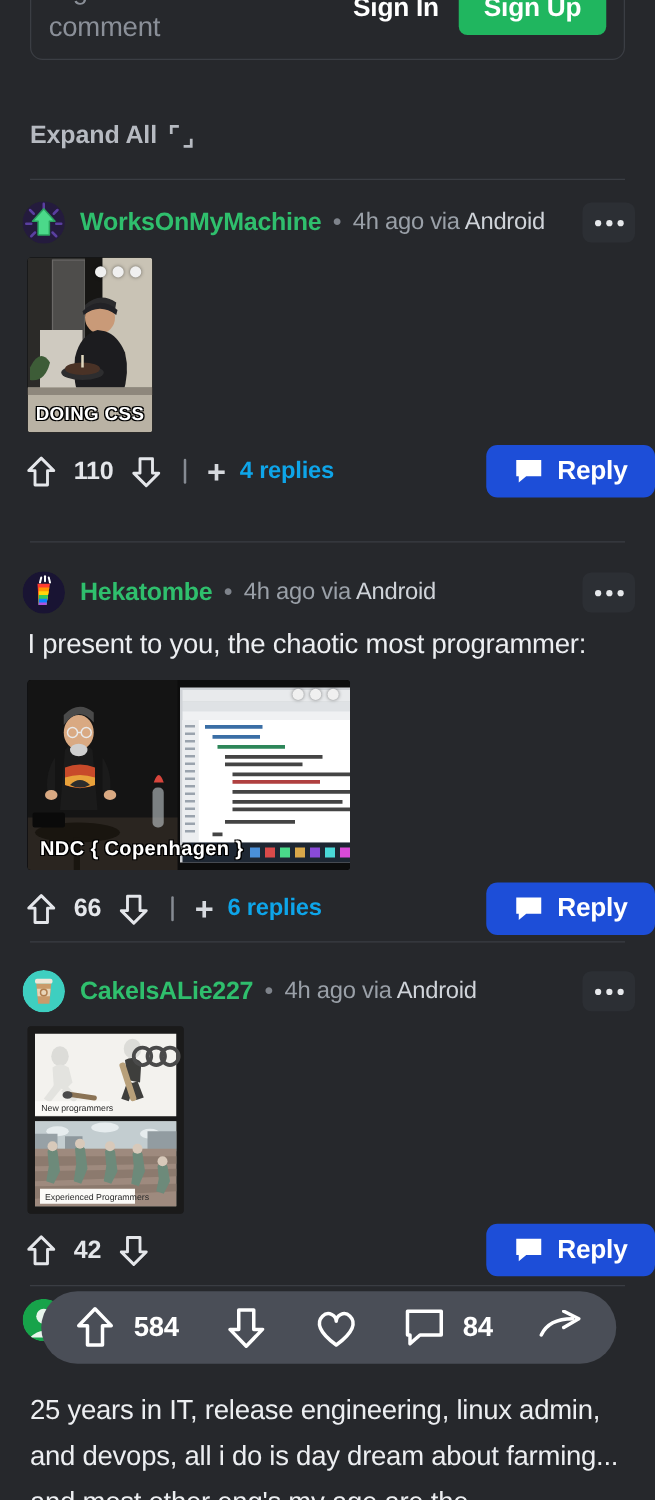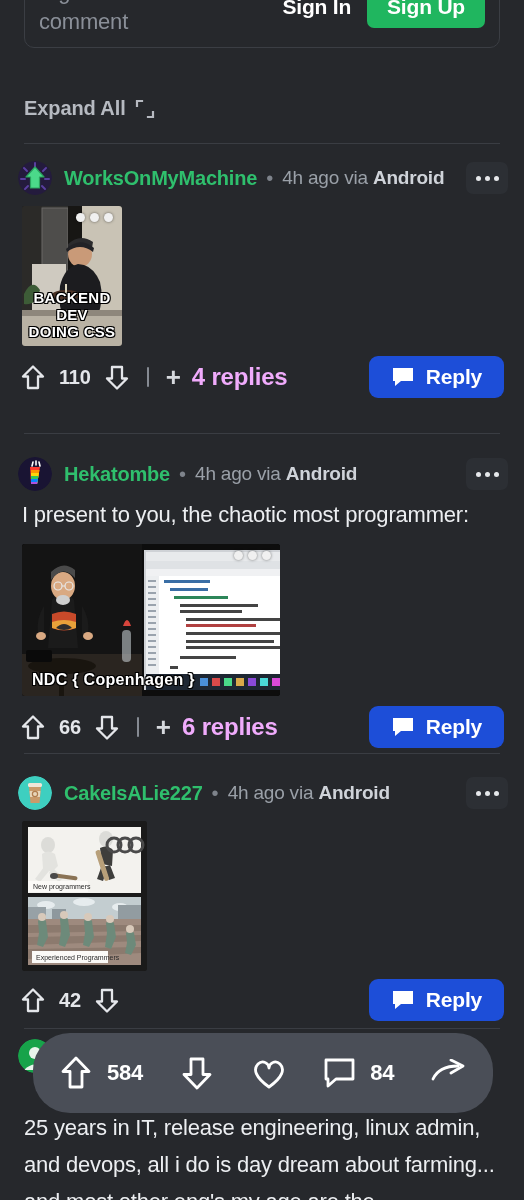--- a/index.html
+++ b/index.html
@@ -129,21 +129,21 @@
     color: #7e838b;
     font-size: 20px;
     margin: 0 9px;
   }
   .meta {
     color: #9aa0a8;
     font-size: 19px;
     white-space: nowrap;
     letter-spacing: -0.2px;
   }
-  .meta b { color: #cfd3d9; font-weight: bold; }
+  .meta b { color: #cfd3d9; font-weight: normal; }
   .kebab {
     margin-left: auto;
     width: 42px; height: 32px;
     border-radius: 7px;
     background: #2c2f34;
     display: flex;
     align-items: center;
     justify-content: center;
     gap: 4px;
   }
@@ -194,21 +194,20 @@
     letter-spacing: 0.3px;
     text-shadow: 1px 1px 0 #000, -1px 1px 0 #000, 1px -1px 0 #000, -1px -1px 0 #000;
     z-index: 3;
   }
 
   
   .actions {
     display: flex;
     align-items: center;
     padding-left: 20px;
-    padding-right: 20px;
     height: 46px;
   }
   .vote-up, .vote-down { width: 26px; height: 27px; display:block; }
   .score {
     color: #e4e6ea;
     font-size: 20px;
     font-weight: bold;
     margin: 0 13px;
     letter-spacing: -0.2px;
   }
@@ -219,22 +218,22 @@
     border-radius: 1px;
   }
   .plus {
     color: #d6d9de;
     font-size: 26px;
     font-weight: bold;
     line-height: 1;
     margin-right: 11px;
   }
   .replies {
-    color: #f0abfc;
-    font-size: 24px;
+    color: #0ea5e9;
+    font-size: 19px;
     font-weight: bold;
     letter-spacing: -0.2px;
   }
   .reply-btn {
     margin-left: auto;
     background: #1d4ed8;
     color: #fff;
     border: none;
     border-radius: 9px;
     height: 42px;
@@ -247,21 +246,21 @@
     font-family: inherit;
     letter-spacing: -0.2px;
   }
 
   
   .floatbar {
     position: absolute;
     left: 33px;
     top: 1033px;
     width: 460px;
-    height: 80px;
+    height: 58px;
     background: #4a4e57;
     border-radius: 37px;
     display: flex;
     align-items: center;
     padding: 0 26px;
     z-index: 50;
   }
   .fb-item { display: flex; align-items: center; }
   .fb-count {
     color: #ffffff;
@@ -354,21 +353,20 @@
         <rect x="43" y="78" width="2" height="10" fill="#e0d8c0"></rect>
         <rect x="0" y="104" width="100" height="36" fill="#b9b2a4"></rect>
         <rect x="0" y="104" width="100" height="6" fill="#8e877c"></rect>
       </svg>
       <div class="kebab-overlay">
         <i></i>
           <i></i>
           <i></i>
       </div>
       <div class="thumb-cap">
-        <div>BACKEND DEV</div>
         <div>DOING CSS</div>
       </div>
     </div>
 
     <div class="actions" style="margin-top:8px">
       <svg class="vote-up" viewBox="0 0 26 27">
         <path d="M13 2.5 L23 12.5 L18 12.5 L18 24 L8 24 L8 12.5 L3 12.5 Z" fill="none" stroke="#e4e6ea" stroke-width="2.3" stroke-linejoin="round"></path>
       </svg>
       <span class="score">110</span>
       <svg class="vote-down" viewBox="0 0 26 27">

